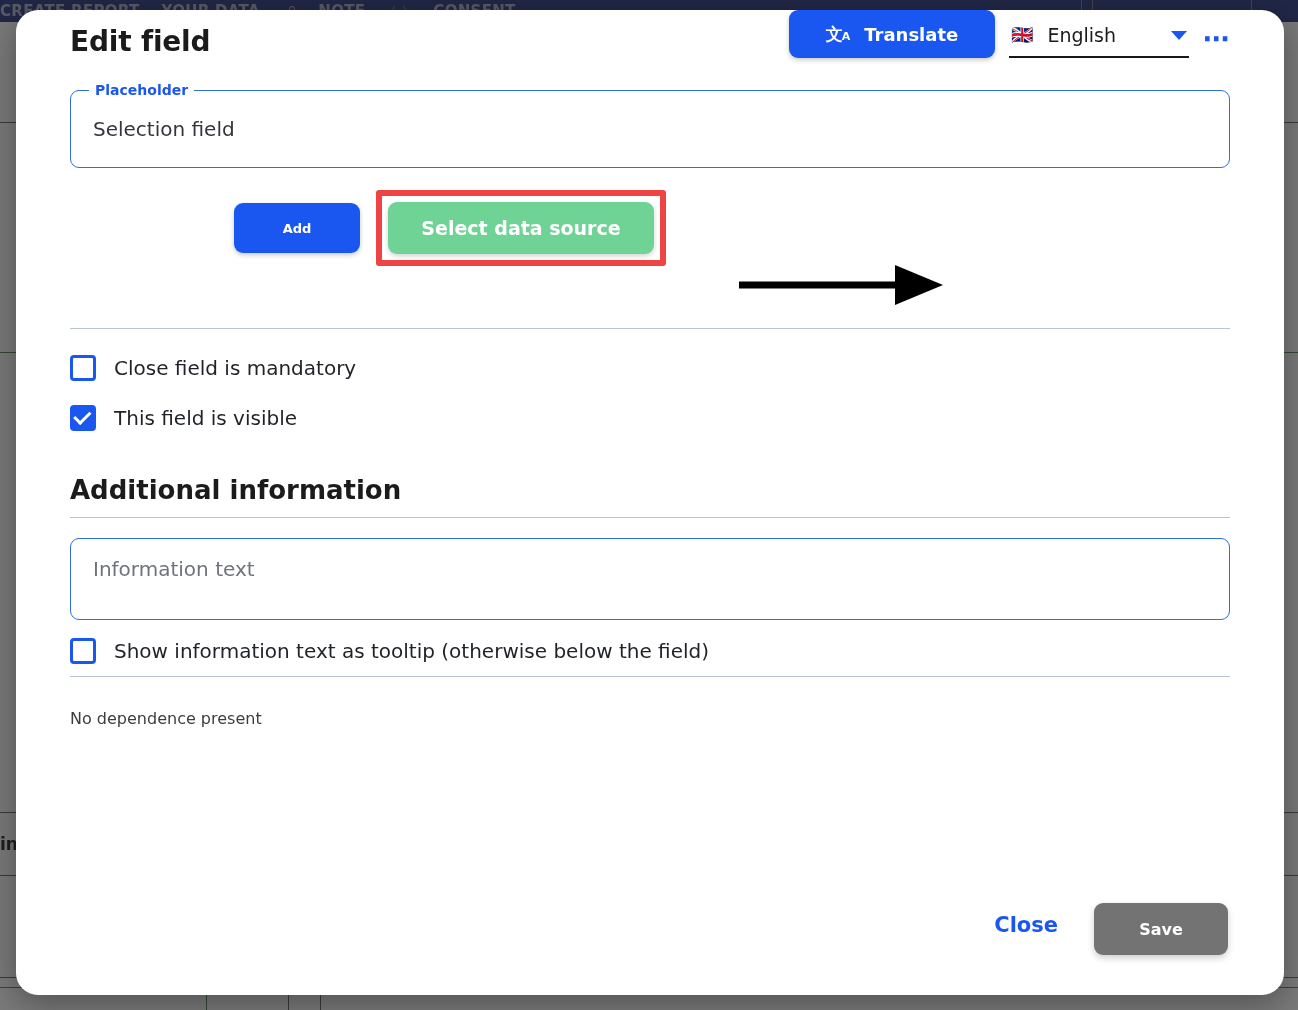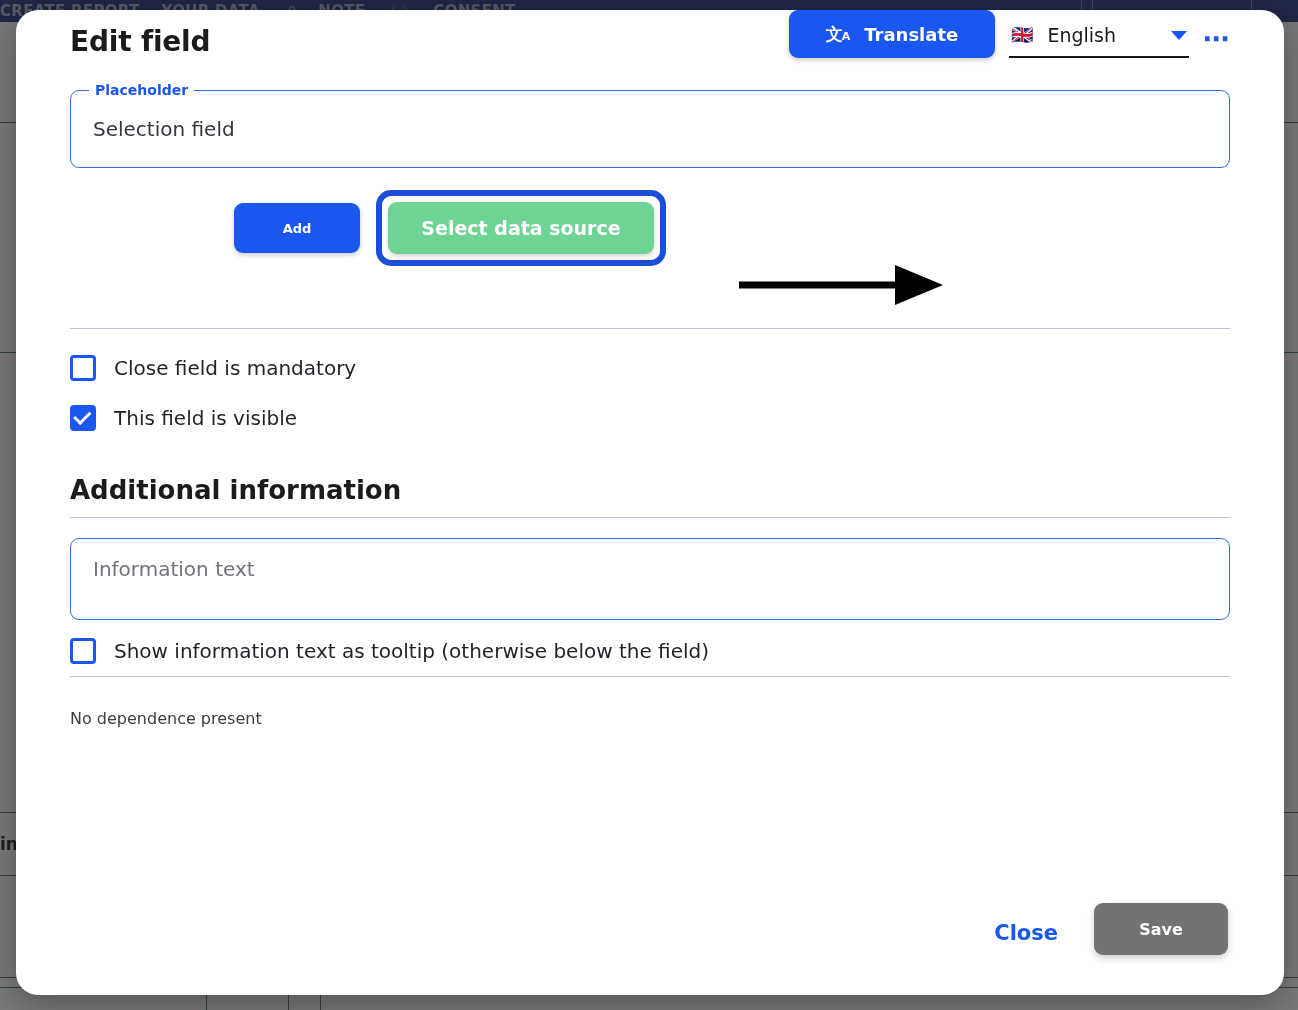--- a/index.html
+++ b/index.html
@@ -156,22 +156,22 @@
   .btn-add {
     margin-left: 164px;
     background: #1a56f0; color: #fff; border: none;
     border-radius: 9px; height: 50px; width: 126px;
     font-size: 13px; font-weight: 700; cursor: pointer;
     font-family: inherit;
     box-shadow: 0 2px 5px rgba(0,0,0,.22);
   }
   .ds-wrap {
     margin-left: 16px;
-    border: 6px solid #1d4ed8;
-    border-radius: 15px;
+    border: 6px solid #ef4444;
+    border-radius: 3px;
     padding: 6px;
   }
   .btn-datasource {
     background: #6ed394; color: #fff; border: none;
     border-radius: 9px; height: 52px; width: 266px;
     font-size: 19px; font-weight: 600; cursor: pointer;
     font-family: inherit;
     box-shadow: 0 2px 5px rgba(0,0,0,.18);
   }
 
@@ -222,21 +222,21 @@
     margin-top: 20px;
     border: 1px solid #2f6fe0; border-radius: 9px;
     height: 82px; padding: 18px 22px;
   }
   .empty-note {
     margin-top: 32px; font-size: 16px; color: #3a3d42;
   }
 
   .modal-foot {
     position: absolute; right: 56px; bottom: 40px;
-    display: flex; align-items: flex-end; gap: 22px;
+    display: flex; align-items: flex-start; gap: 22px;
   }
   .btn-text {
     background: none; border: none;
     color: #1a56f0; font-size: 21px; font-weight: 700;
     cursor: pointer; font-family: inherit; padding: 10px 14px;
   }
   .btn-save {
     background: #737373; color: #fff; border: none;
     border-radius: 9px; height: 52px; width: 134px;
     font-size: 16px; font-weight: 600; cursor: pointer;

